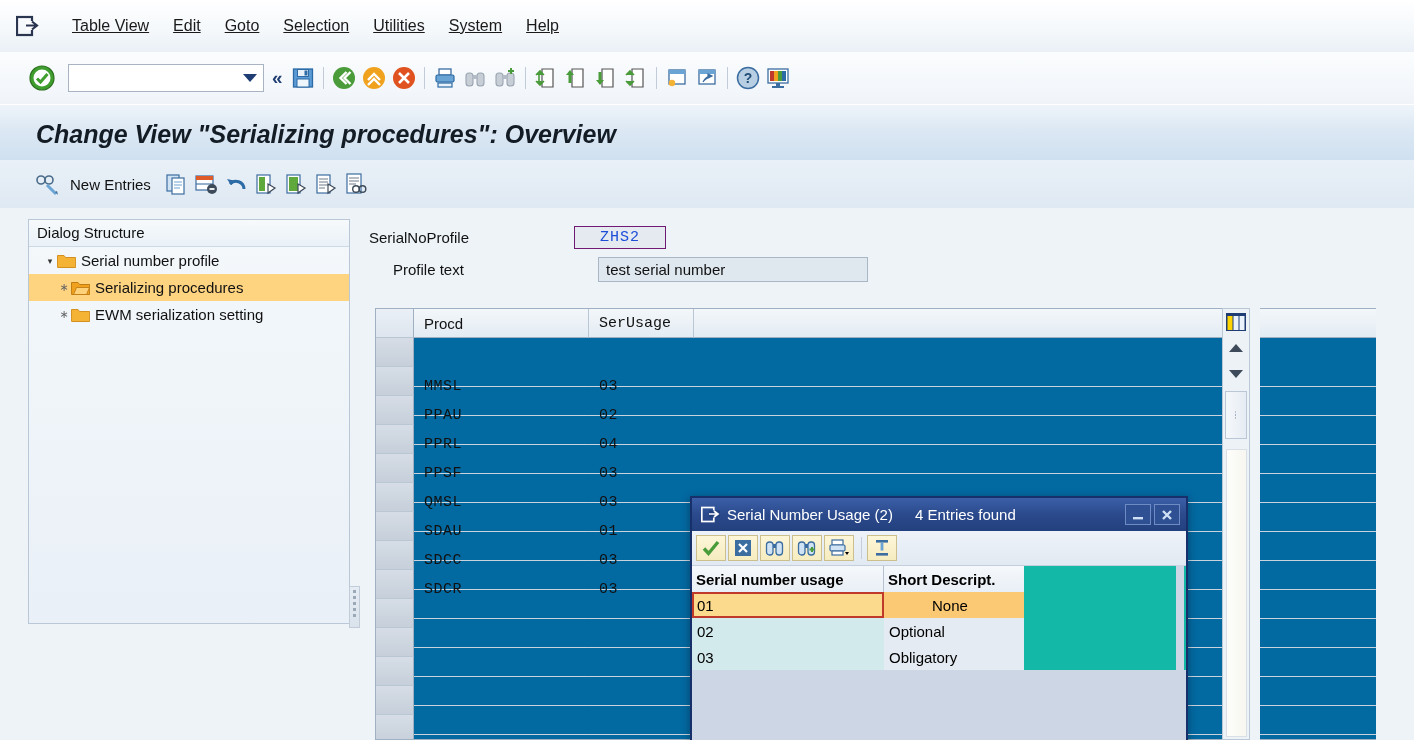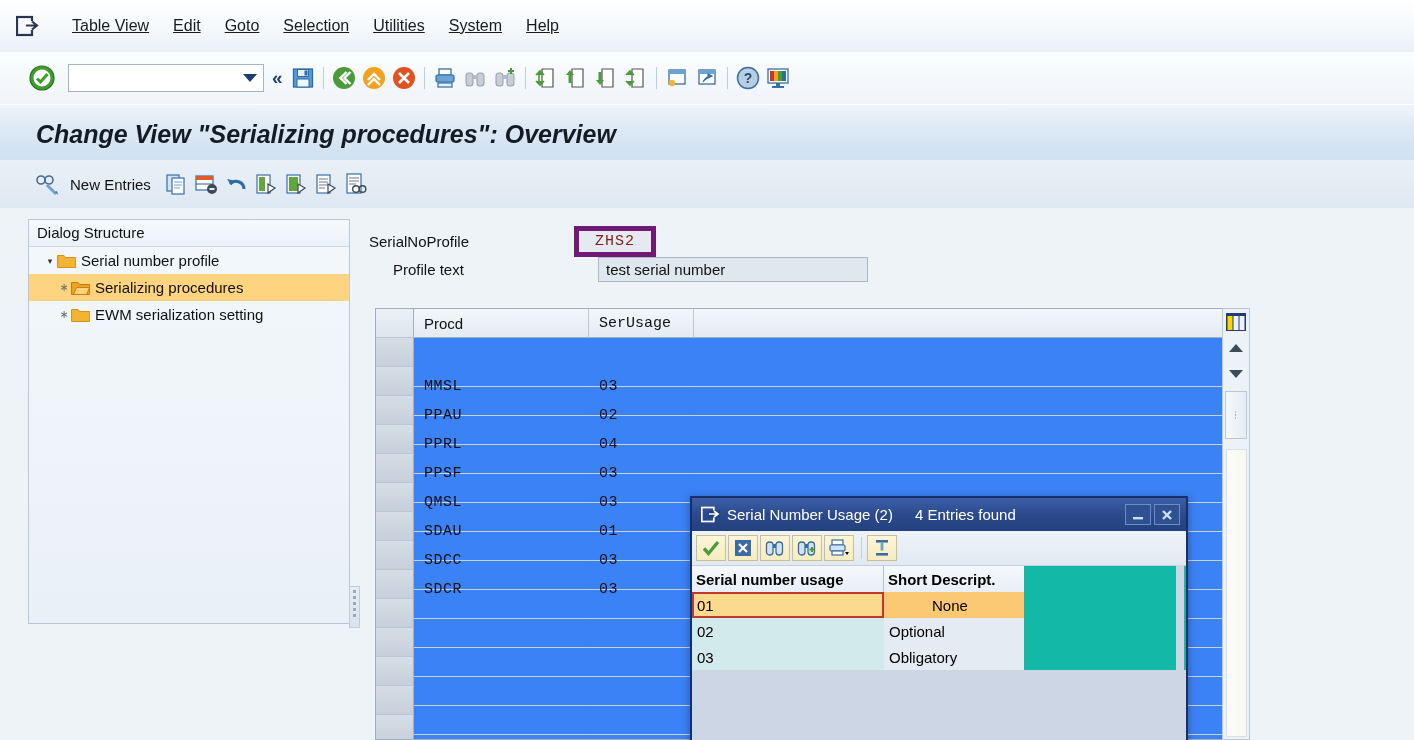--- a/index.html
+++ b/index.html
@@ -67,31 +67,31 @@
   .trow.sel{background:#ffd480;}
   .tw-arrow{width:14px;text-align:center;font-size:9px;color:#333;}
   .tw-plus{width:14px;text-align:center;font-size:11px;color:#666;}
   .ind1{padding-left:14px;}
   .ind2{padding-left:28px;}
   .folder{width:19px;height:15px;margin-right:5px;flex:0 0 auto;}
 
   
   .formrow{position:absolute;display:flex;align-items:center;}
   .flabel{font-size:15px;color:#111;}
-  .fbox{background:#e4eaf0;border:5px solid #701a75;box-sizing:border-box;
+  .fbox{background:#e4eaf0;border:1px solid #701a75;box-sizing:border-box;
         font-family:"Liberation Mono", monospace;font-size:15px;
-        padding:2px 16px;color:#7f1d1d;letter-spacing:1px;}
+        padding:2px 25px;color:#1d4ed8;letter-spacing:1px;}
   .fbox2{background:#dfe7ef;border:1px solid #a8b6c6;box-sizing:border-box;
         font-family:"Liberation Sans", sans-serif;font-size:15px;
         padding:3px 7px;color:#111;}
 
   
-  .grid{position:absolute;left:375px;top:100px;width:848px;height:432px;
+  .grid{position:absolute;left:375px;top:100px;width:1001px;height:432px;
         border:1px solid #9fb0c2;border-right:none;box-sizing:border-box;
-        background:#3b82f6;overflow:hidden;}
+        background:#0369a1;overflow:hidden;}
   .grow{display:flex;height:29px;align-items:stretch;}
   .gh{background:linear-gradient(180deg,#f3f7fa 0%,#e3ebf3 100%);
       border-bottom:1px solid #9fb0c2;font-size:15px;color:#111;
       display:flex;align-items:center;padding-left:10px;box-sizing:border-box;}
   .gsel{width:38px;flex:0 0 38px;background:linear-gradient(180deg,#d6dde6 0%,#c6cfda 100%);
         border-right:1px solid #9fb0c2;border-bottom:1px solid #b9c6d4;box-sizing:border-box;}
   .gsel.hdr{background:linear-gradient(180deg,#eaf0f6 0%,#dde5ee 100%);}
   .gc{border-right:1px solid #b9c6d4;border-bottom:1px solid #c8d3de;
       box-sizing:border-box;display:flex;align-items:center;padding-left:10px;
       font-family:"Liberation Mono", monospace;font-size:15px;color:#111;

